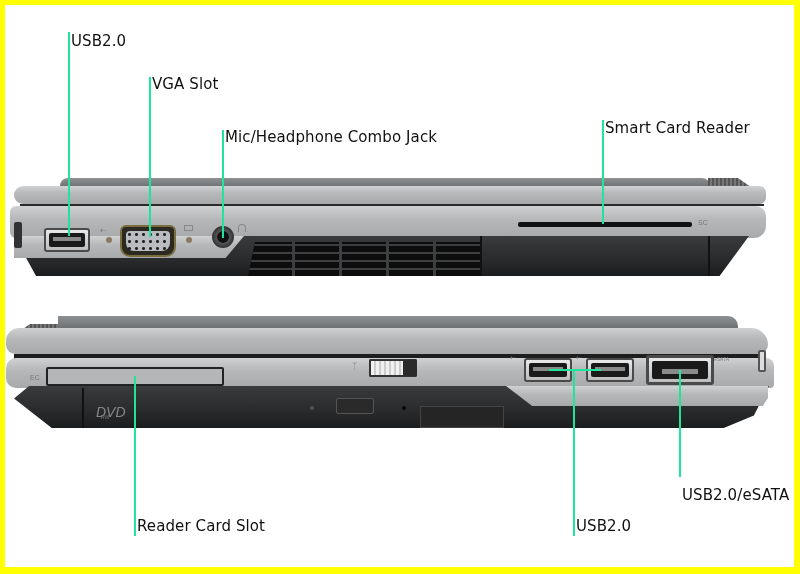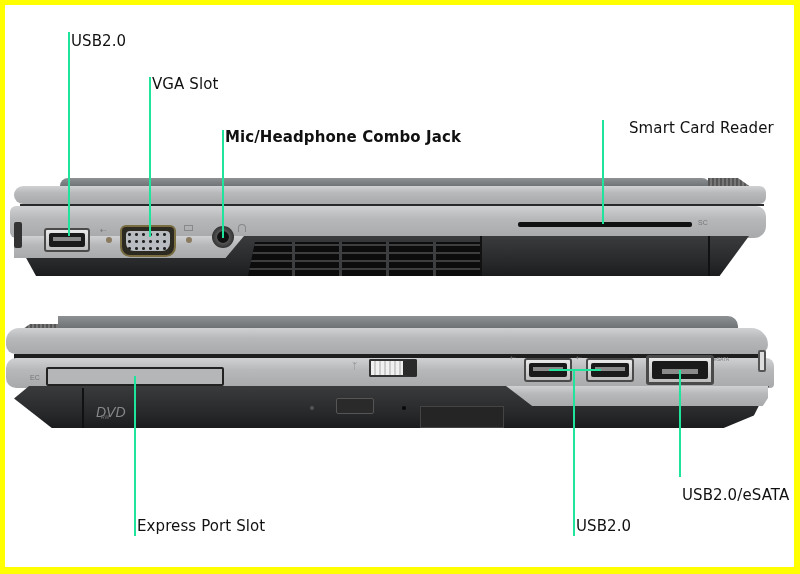--- a/index.html
+++ b/index.html
@@ -121,17 +121,17 @@
 <div class="vline" style="left:222px;top:130px;height:108px;"></div>
 <div class="vline" style="left:602px;top:120px;height:104px;"></div>
 
 <div class="vline" style="left:134px;top:376px;height:160px;"></div>
 <div class="hline" style="left:549px;top:369px;width:52px;"></div>
 <div class="vline" style="left:573px;top:369px;height:167px;"></div>
 <div class="vline" style="left:679px;top:370px;height:107px;"></div>
 
 <div class="label" style="left:71px;top:32px;">USB2.0</div>
 <div class="label" style="left:152px;top:75px;">VGA Slot</div>
-<div class="label" style="left:225px;top:128px;font-weight:bold;">Mic/Headphone Combo Jack</div>
-<div class="label" style="left:605px;top:119px;padding-left:24px;">Smart Card Reader</div>
-<div class="label" style="left:137px;top:517px;">Express Port Slot</div>
+<div class="label" style="left:225px;top:128px;">Mic/Headphone Combo Jack</div>
+<div class="label" style="left:605px;top:119px;">Smart Card Reader</div>
+<div class="label" style="left:137px;top:517px;">Reader Card Slot</div>
 <div class="label" style="left:576px;top:517px;">USB2.0</div>
 <div class="label" style="left:682px;top:458px;margin-top:28px;">USB2.0/eSATA</div>
 
 </body></html>

